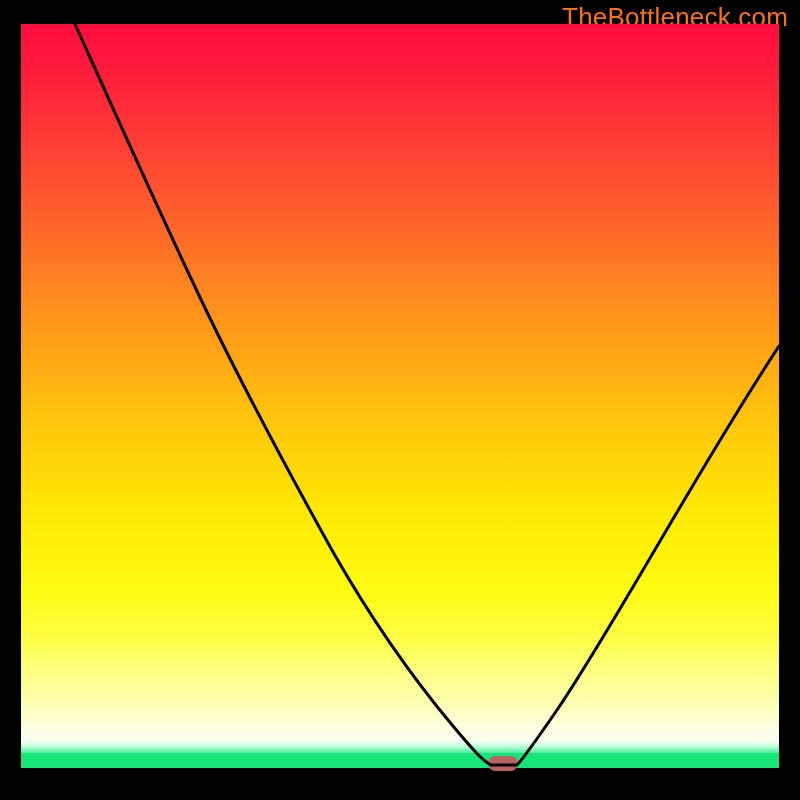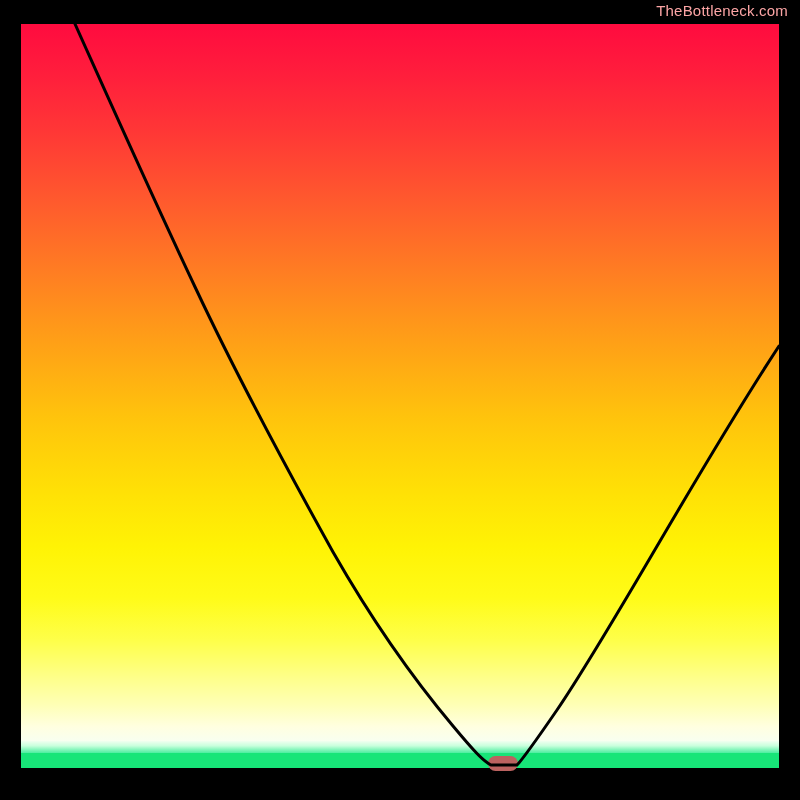--- a/index.html
+++ b/index.html
@@ -99,22 +99,22 @@
     left: 0;
     top: 0;
     width: 758px;
     height: 756px;
     pointer-events: none;
   }
   .watermark {
     position: absolute;
     top: 2px;
     right: 12px;
-    color: #fca5a5;
-    font-size: 15px;
+    color: #f97316;
+    font-size: 26px;
     font-weight: 500;
     letter-spacing: 0.2px;
   }
 </style>
 </head>
 <body>
 
 <div class="watermark">TheBottleneck.com</div>
 
 <div class="frame">

